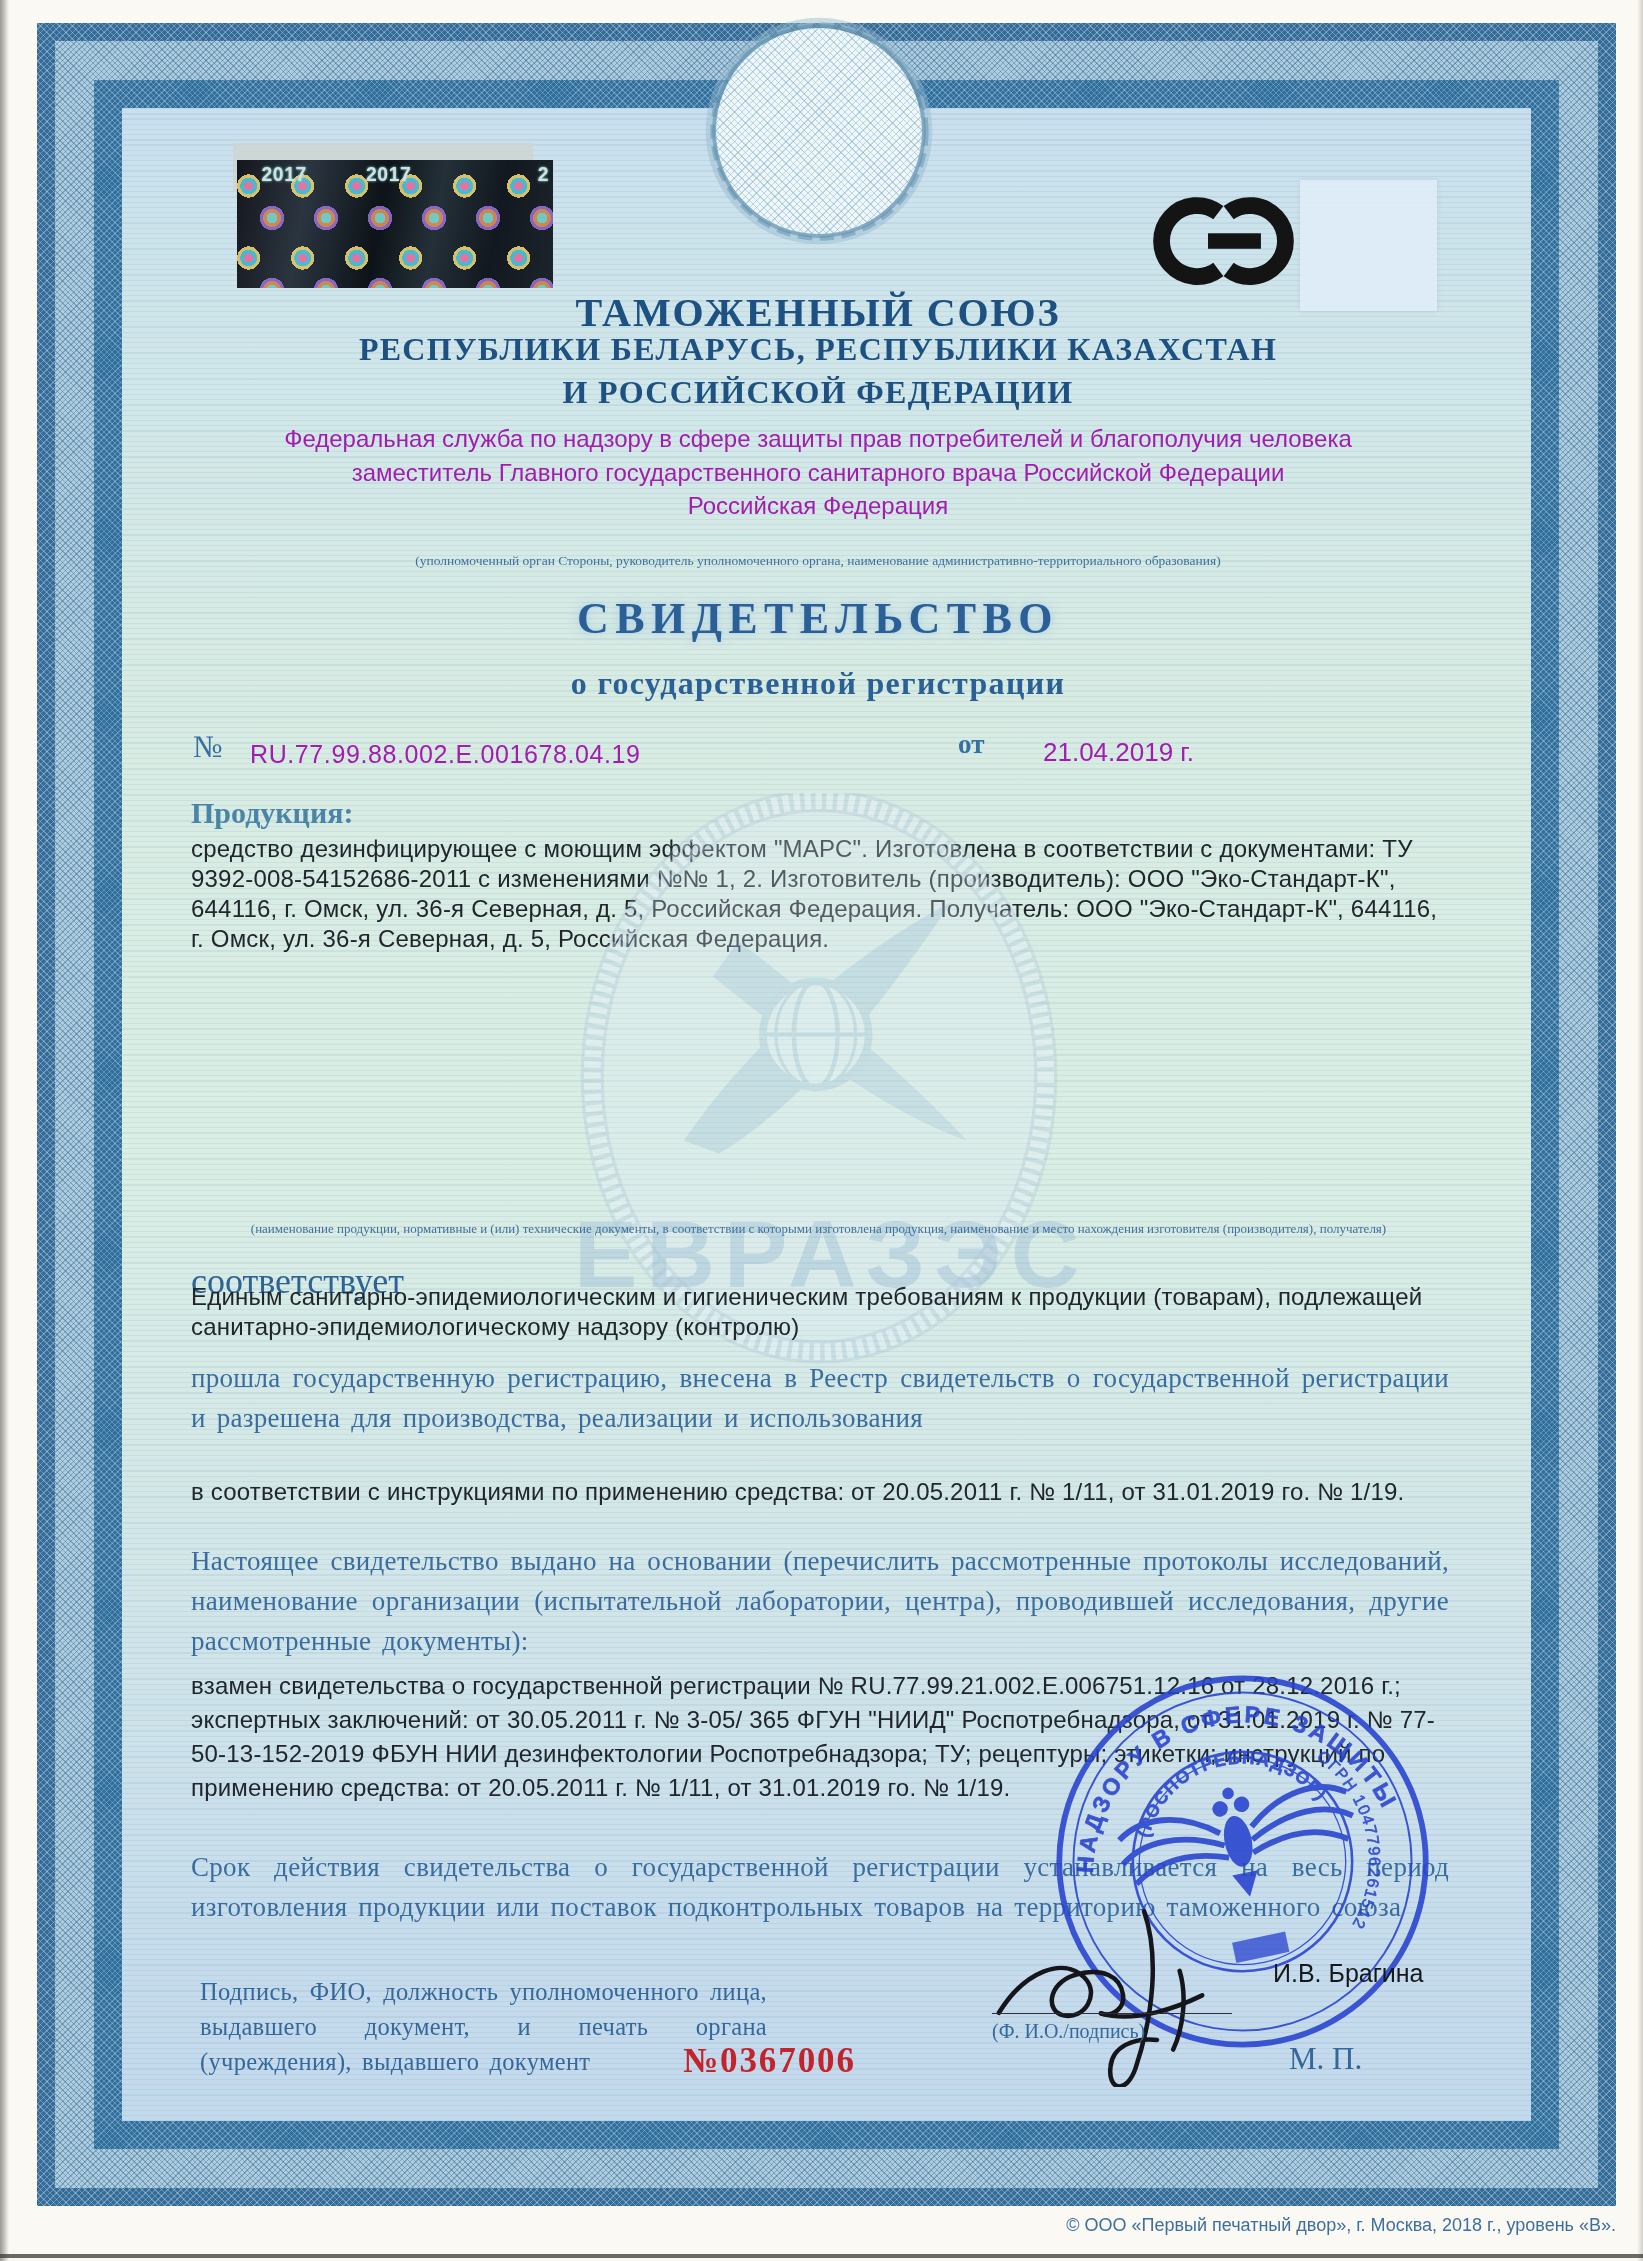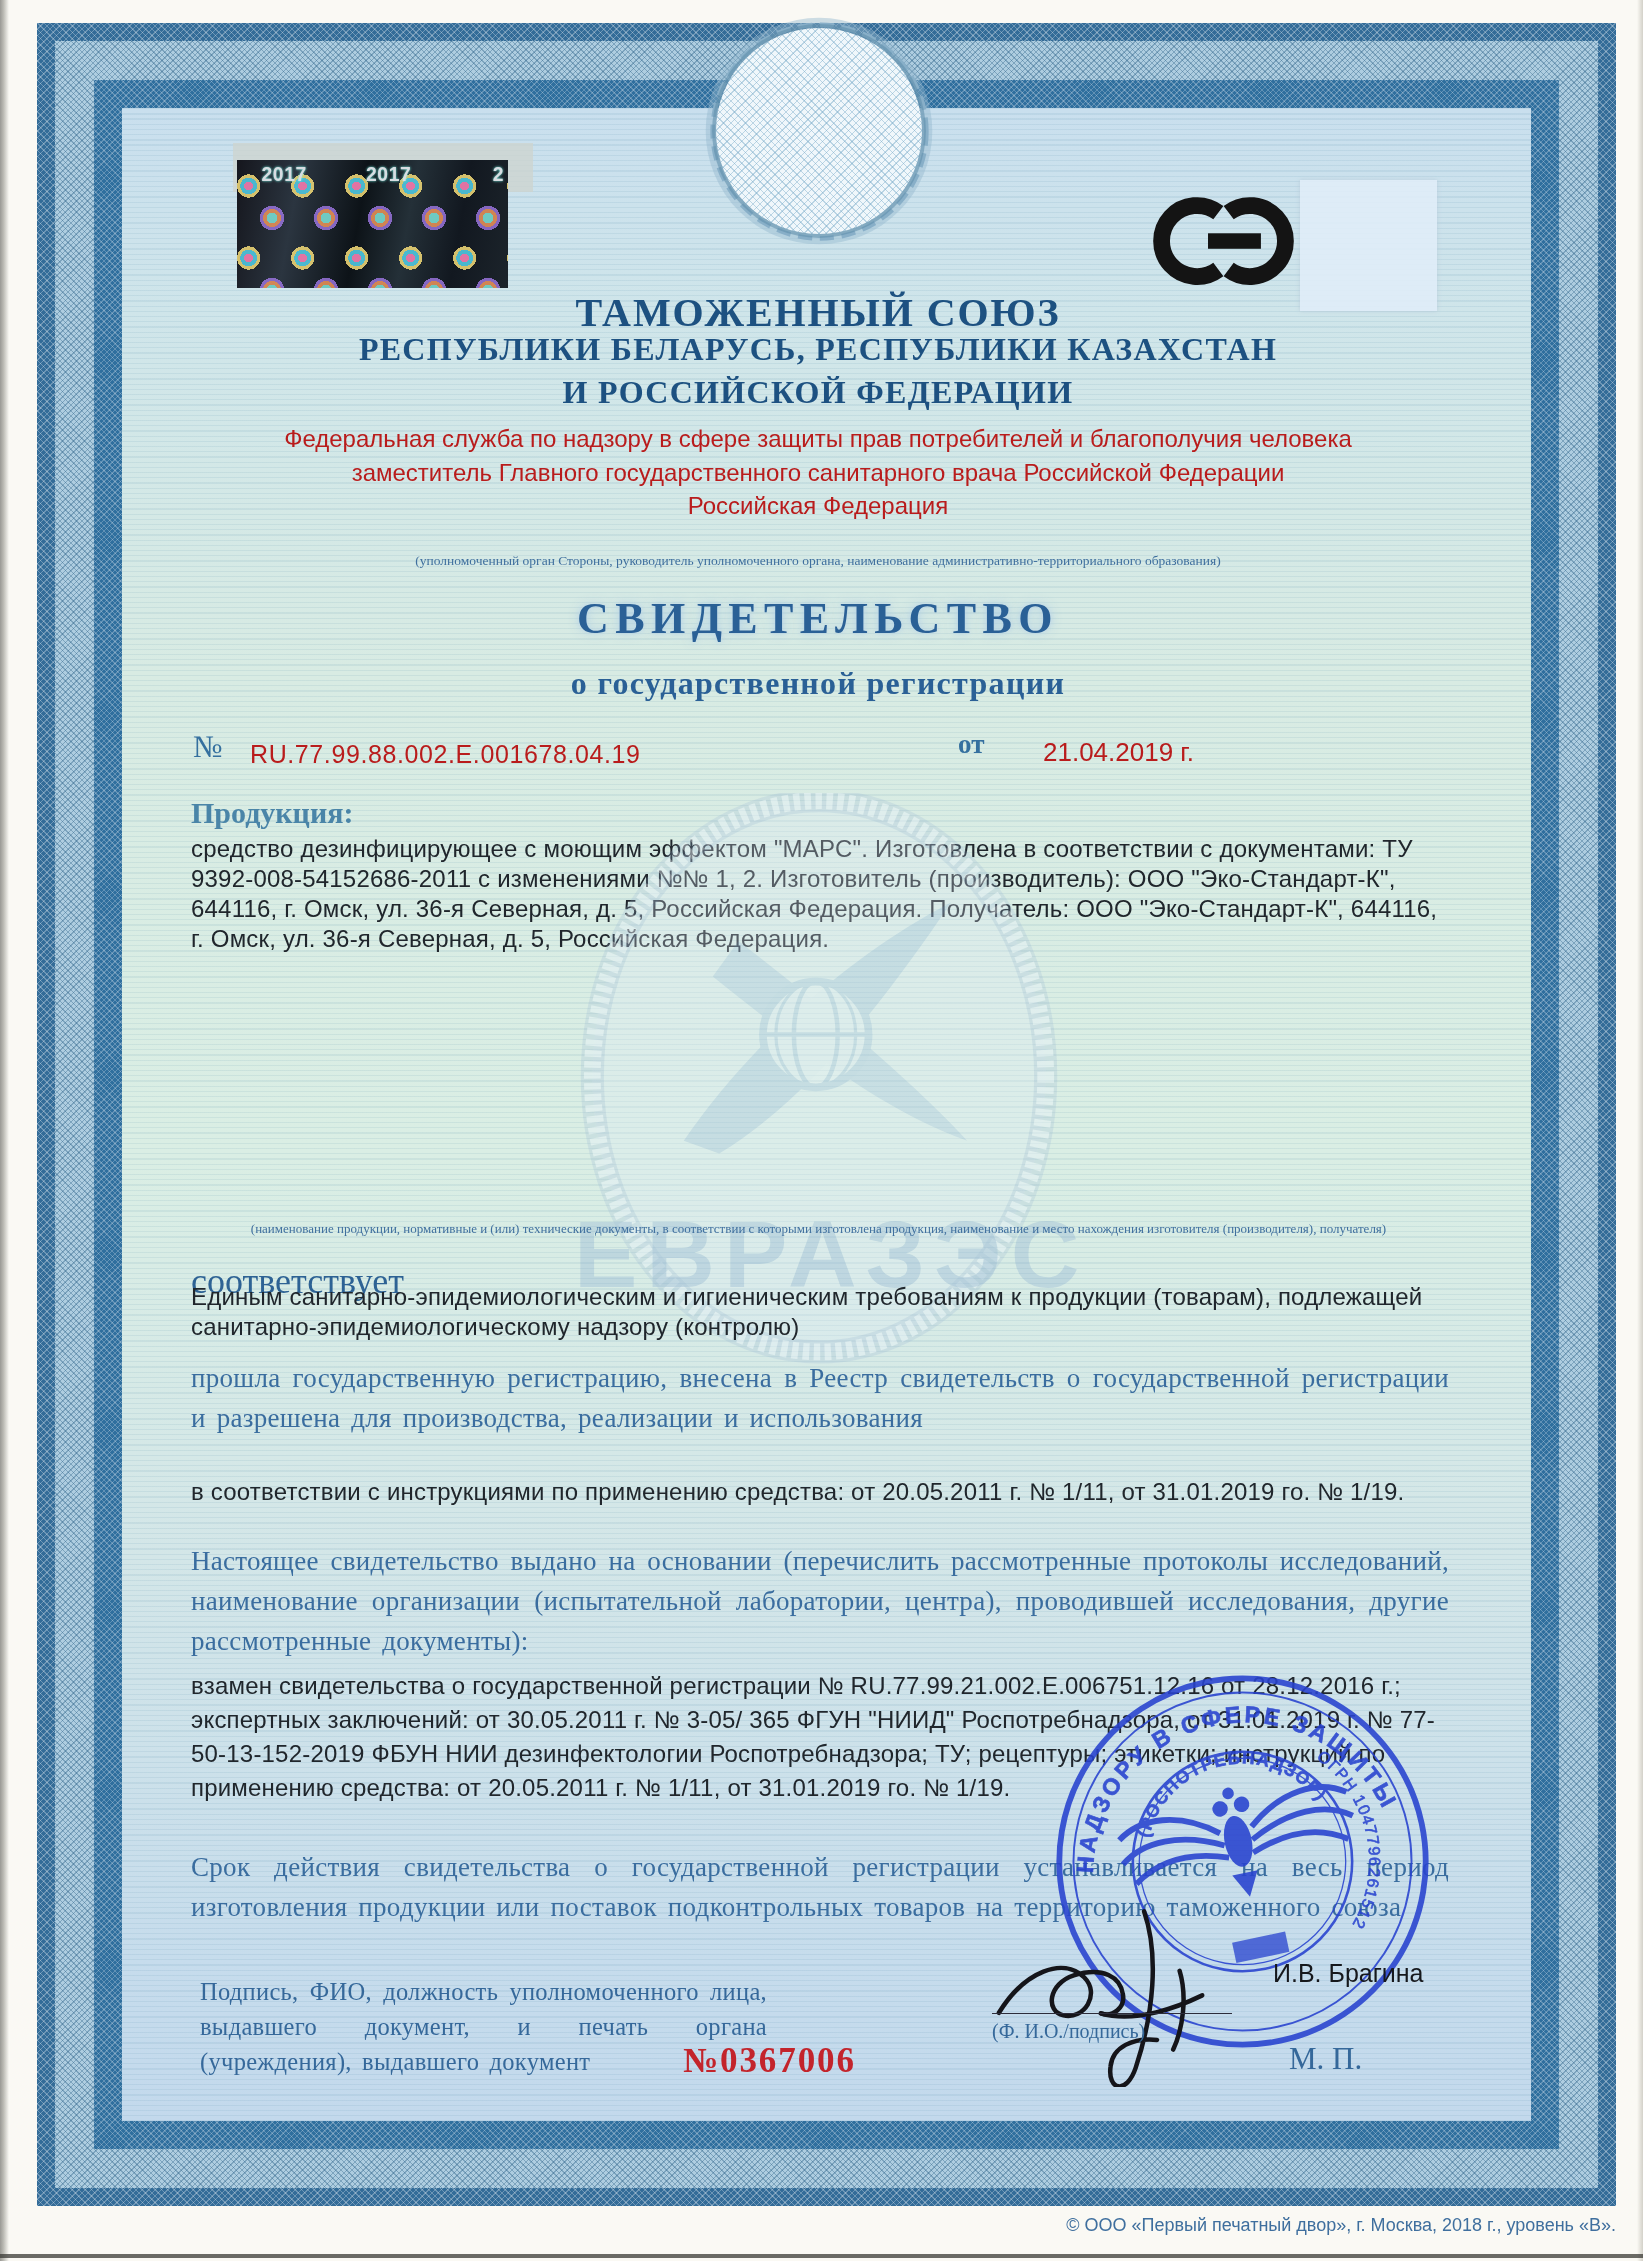--- a/index.html
+++ b/index.html
@@ -30,21 +30,21 @@
     background-image:
       repeating-linear-gradient(45deg, rgba(255,255,255,.24) 0 1px, rgba(255,255,255,0) 1px 3.9px),
       repeating-linear-gradient(-45deg, rgba(255,255,255,.24) 0 1px, rgba(255,255,255,0) 1px 3.9px);}
   .paper{left:28px;top:28px;right:28px;bottom:28px;position:absolute;
     background:linear-gradient(180deg,#c9dfee 0%,#cfe5ea 10%,#d8ebe3 28%,#daeee4 52%,#d3e6e8 72%,#c6dcec 92%,#c3d9ec 100%);
     background-blend-mode:normal;}
   .paper:after{content:"";position:absolute;inset:0;
     background:repeating-linear-gradient(180deg, rgba(66,128,160,.10) 0 1.3px, rgba(255,255,255,0) 1.3px 5.2px);}
   
   .holo-shadow{left:233px;top:143px;width:300px;height:49px;background:rgba(205,212,208,.8);}
-  .holo{left:237px;top:160px;width:271px;height:128px;
+  .holo{left:237px;top:160px;width:316px;height:128px;
     background:
       radial-gradient(circle at 11.6px 26px, rgba(236,120,170,.95) 0 4.5px, rgba(80,200,225,.9) 4.5px 8.4px, rgba(245,220,120,.85) 8.4px 11.6px, rgba(0,0,0,0) 11.6px),
       radial-gradient(circle at 35px 58px, rgba(120,220,210,.9) 0 5.2px, rgba(240,150,90,.85) 5.2px 9px, rgba(160,120,230,.8) 9px 12.2px, rgba(0,0,0,0) 12.2px),
       linear-gradient(100deg,#15161d 0%,#2b3540 22%,#0d1318 45%,#243038 62%,#121820 80%,#1c242b 100%);
     background-size:54px 72px, 54px 72px, 100% 100%;
     color:#cfd6da;font-family:"Liberation Sans",sans-serif;}
   .holo .yr{position:absolute;top:3.9px;font-size:19.3px;font-weight:bold;color:#d8dde2;text-shadow:0 0 2.6px #7fe;letter-spacing:0.6px;}
   
   .badge{left:710px;top:22px;width:219px;height:232px;}
   .badge .mesh{position:absolute;left:6.4px;top:6.4px;width:206px;height:206px;border-radius:50%;
@@ -55,21 +55,21 @@
     box-shadow:0 0 0 3.9px rgba(93,140,170,.55), 0 0 0 10.3px rgba(148,185,207,.45);}
   
   .wm{left:574px;top:793px;width:490px;height:586px;opacity:.5;}
   .wm-text{position:absolute;left:0;bottom:70px;width:100%;text-align:center;
     font-family:"Liberation Sans",sans-serif;font-weight:bold;font-size:95px;letter-spacing:9px;
     color:rgba(122,160,202,.55);}
   
   .ctr{left:148px;width:1340px;text-align:center;}
   .t-blue{color:#1d5181;font-weight:bold;}
   .sans{font-family:"Liberation Sans",sans-serif;}
-  .ink{color:#b91c1c;}
+  .ink{color:#a21caf;}
   .lbl{color:#35709f;}
   .jp{text-align:justify;color:#3a6d9f;line-height:40px;font-size:27px;letter-spacing:0.3px;word-spacing:3.9px;}
   .bp{font-family:"Liberation Sans",sans-serif;font-size:24px;line-height:30px;color:#20262c;letter-spacing:0.2px;}
   .red{color:#c3242b;font-weight:bold;}
   .small-note{color:#3f6f9e;}
   .glow{text-shadow:0 0 11.6px rgba(173,205,230,.9),0 0 3.9px rgba(190,215,235,.8);}
 </style>
 </head>
 <body>
 

